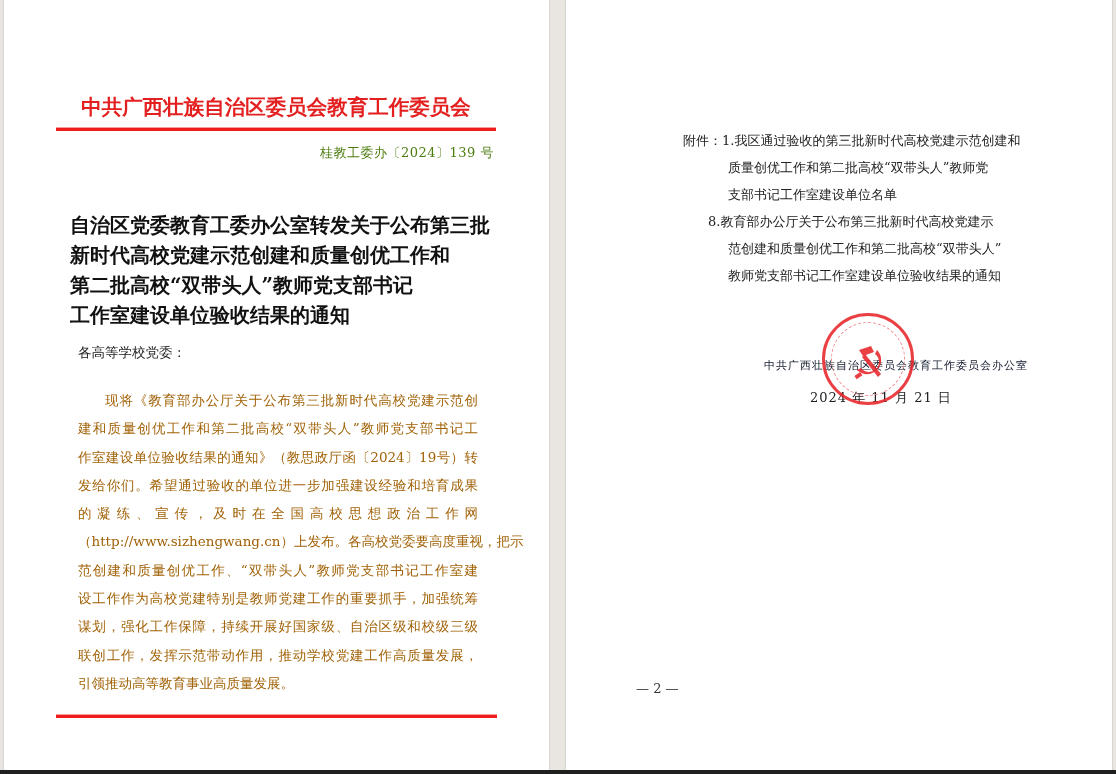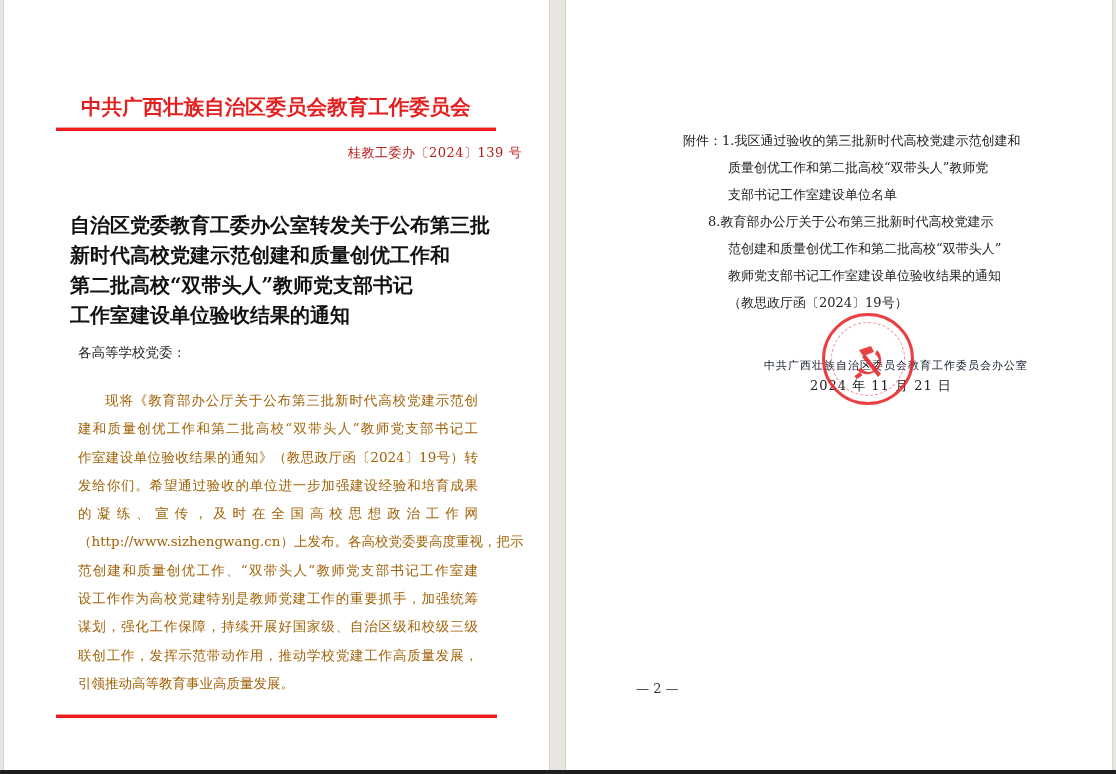--- a/index.html
+++ b/index.html
@@ -20,21 +20,21 @@
       position: absolute; left: 56px; top: 93px; width: 440px;
       text-align: center; color: #e41f1f; font-weight: bold;
       font-size: 20.5px; letter-spacing: 0px; white-space: nowrap;
     }
     .red-rule { position: absolute; height: 3px; background: #ee1c1c; border-top: 1px solid #f7a0a0; }
     .rule-top { left: 56px; top: 127px; width: 440px; }
     .rule-bottom { left: 56px; top: 714px; width: 441px; }
 
     .doc-number {
       position: absolute; left: 0; width: 494px; top: 144px; text-align: right;
-      font-size: 13px; color: #b91c1c; letter-spacing: 0.5px; margin-left: 28px;
+      font-size: 13px; color: #4d7c0f; letter-spacing: 0.5px;
     }
     .doc-title {
       position: absolute; left: 70px; width: 410px; top: 210px;
       text-align: left; font-size: 20px; font-weight: bold; line-height: 30px;
       color: #111;
     }
     .doc-title div { white-space: nowrap; }
     .salutation {
       position: absolute; left: 78px; top: 344px; font-size: 13.5px; color: #222;
     }
@@ -63,21 +63,21 @@
     .seal .inner-ring {
       position: absolute; left: 6px; top: 6px; right: 6px; bottom: 6px;
       border-radius: 50%; border: 1px dashed #ef7a7d;
     }
     .seal svg { position: absolute; left: 26px; top: 28px; }
 
     .signature {
       position: absolute; left: 720px; top: 358px; font-size: 11px; color: #0f172a; letter-spacing: 1px; white-space: nowrap; margin-left: 44px;
     }
     .sign-date {
-      position: absolute; left: 810px; top: 377px; font-size: 13px; color: #222; letter-spacing: 1px; white-space: nowrap;
+      position: absolute; left: 810px; top: 389px; font-size: 13px; color: #222; letter-spacing: 1px; white-space: nowrap;
     }
     .page-num {
       position: absolute; left: 636px; top: 681px; font-size: 13px; color: #333; white-space: nowrap;
     }
   </style>
 </head>
 <body>
 
 <div class="page page-left"></div>
 <div class="page page-right"></div>
@@ -111,21 +111,20 @@
 
 <div class="red-rule rule-bottom"></div>
 
 <div class="attach">
   <div class="l1"><span>附件：</span><span>1.我区通过验收的第三批新时代高校党建示范创建和</span></div>
   <div class="ind1">质量创优工作和第二批高校“双带头人”教师党</div>
   <div class="ind1">支部书记工作室建设单位名单</div>
   <div class="n2">8.教育部办公厅关于公布第三批新时代高校党建示</div>
   <div class="ind2">范创建和质量创优工作和第二批高校“双带头人”</div>
   <div class="ind2">教师党支部书记工作室建设单位验收结果的通知</div>
-  <div class="ind2">（教思政厅函〔2024〕19号）</div>
 </div>
 
 <div class="signature">中共广西壮族自治区委员会教育工作委员会办公室</div>
 <div class="sign-date">2024 年 11 月 21 日</div>
 
 <div class="seal" title="中国共产党广西壮族自治区委员会教育工作委员会办公室">
   <div class="inner-ring"></div>
   <svg width="40" height="38" viewBox="0 0 40 38">
     <path d="M8 6 L20 2 L23 8 L12 12 Z" fill="#e8262b"></path>
     <path d="M14 10 L30 30 L27 33 L11 13 Z" fill="#e8262b"></path>

